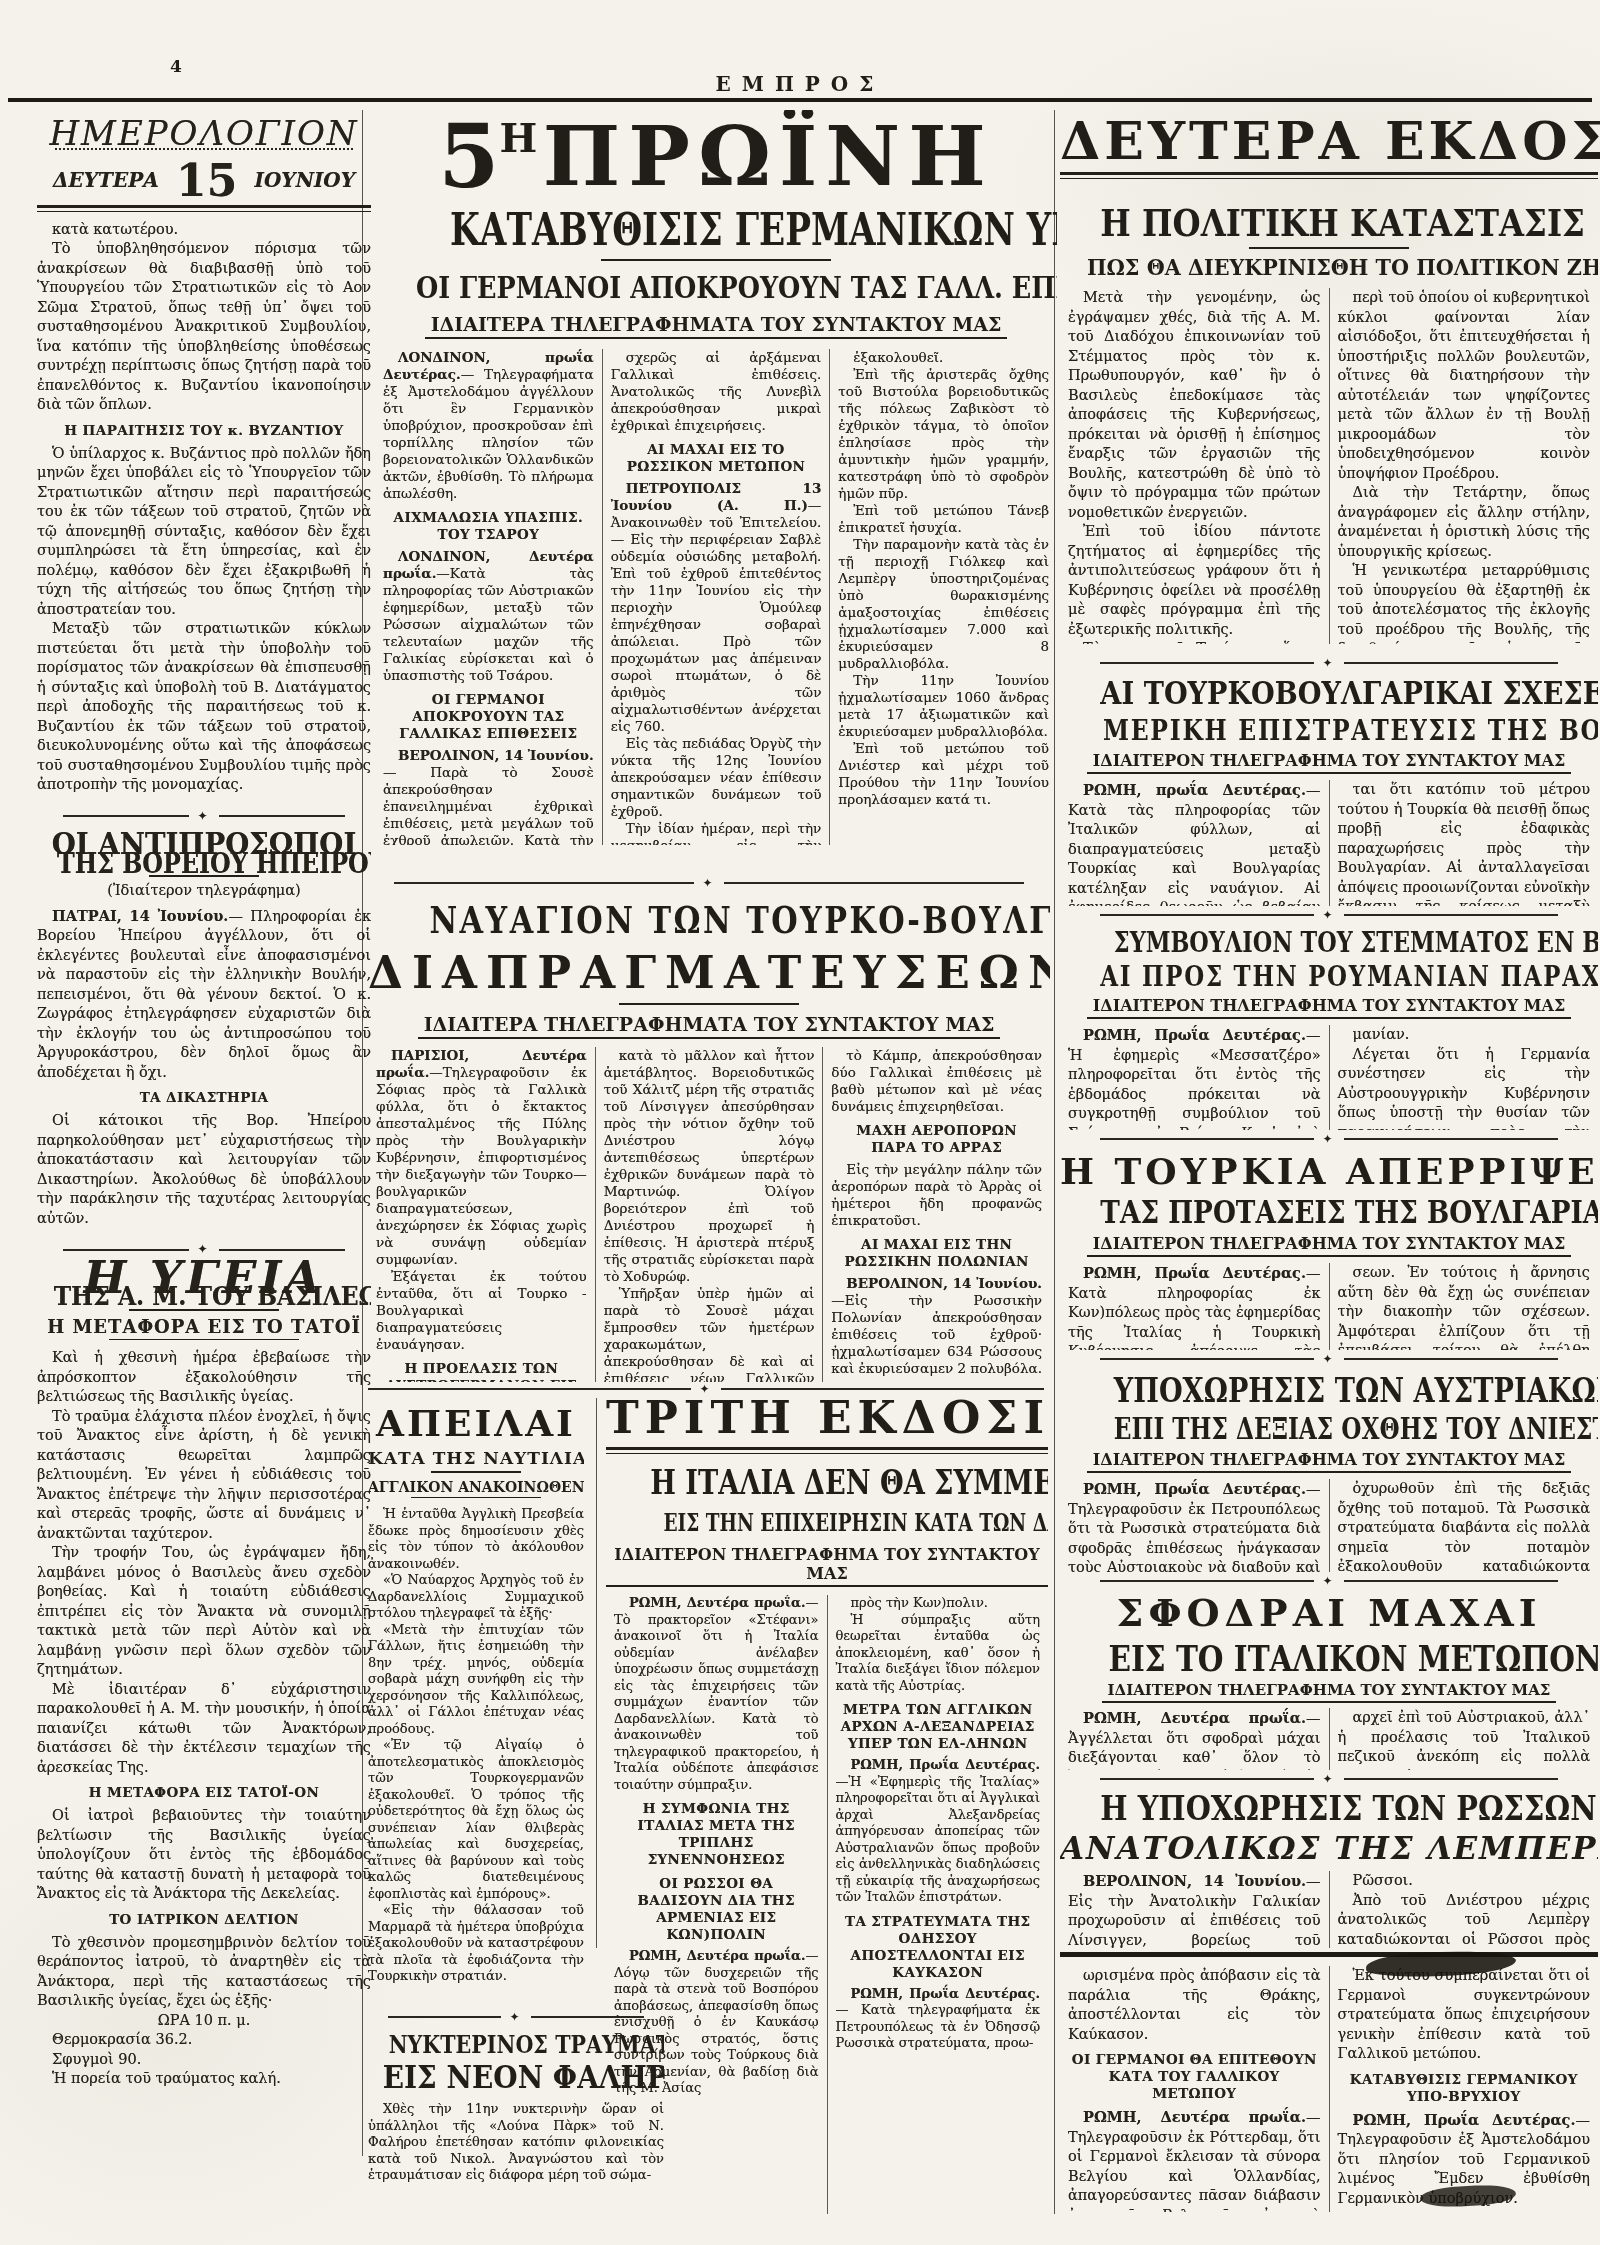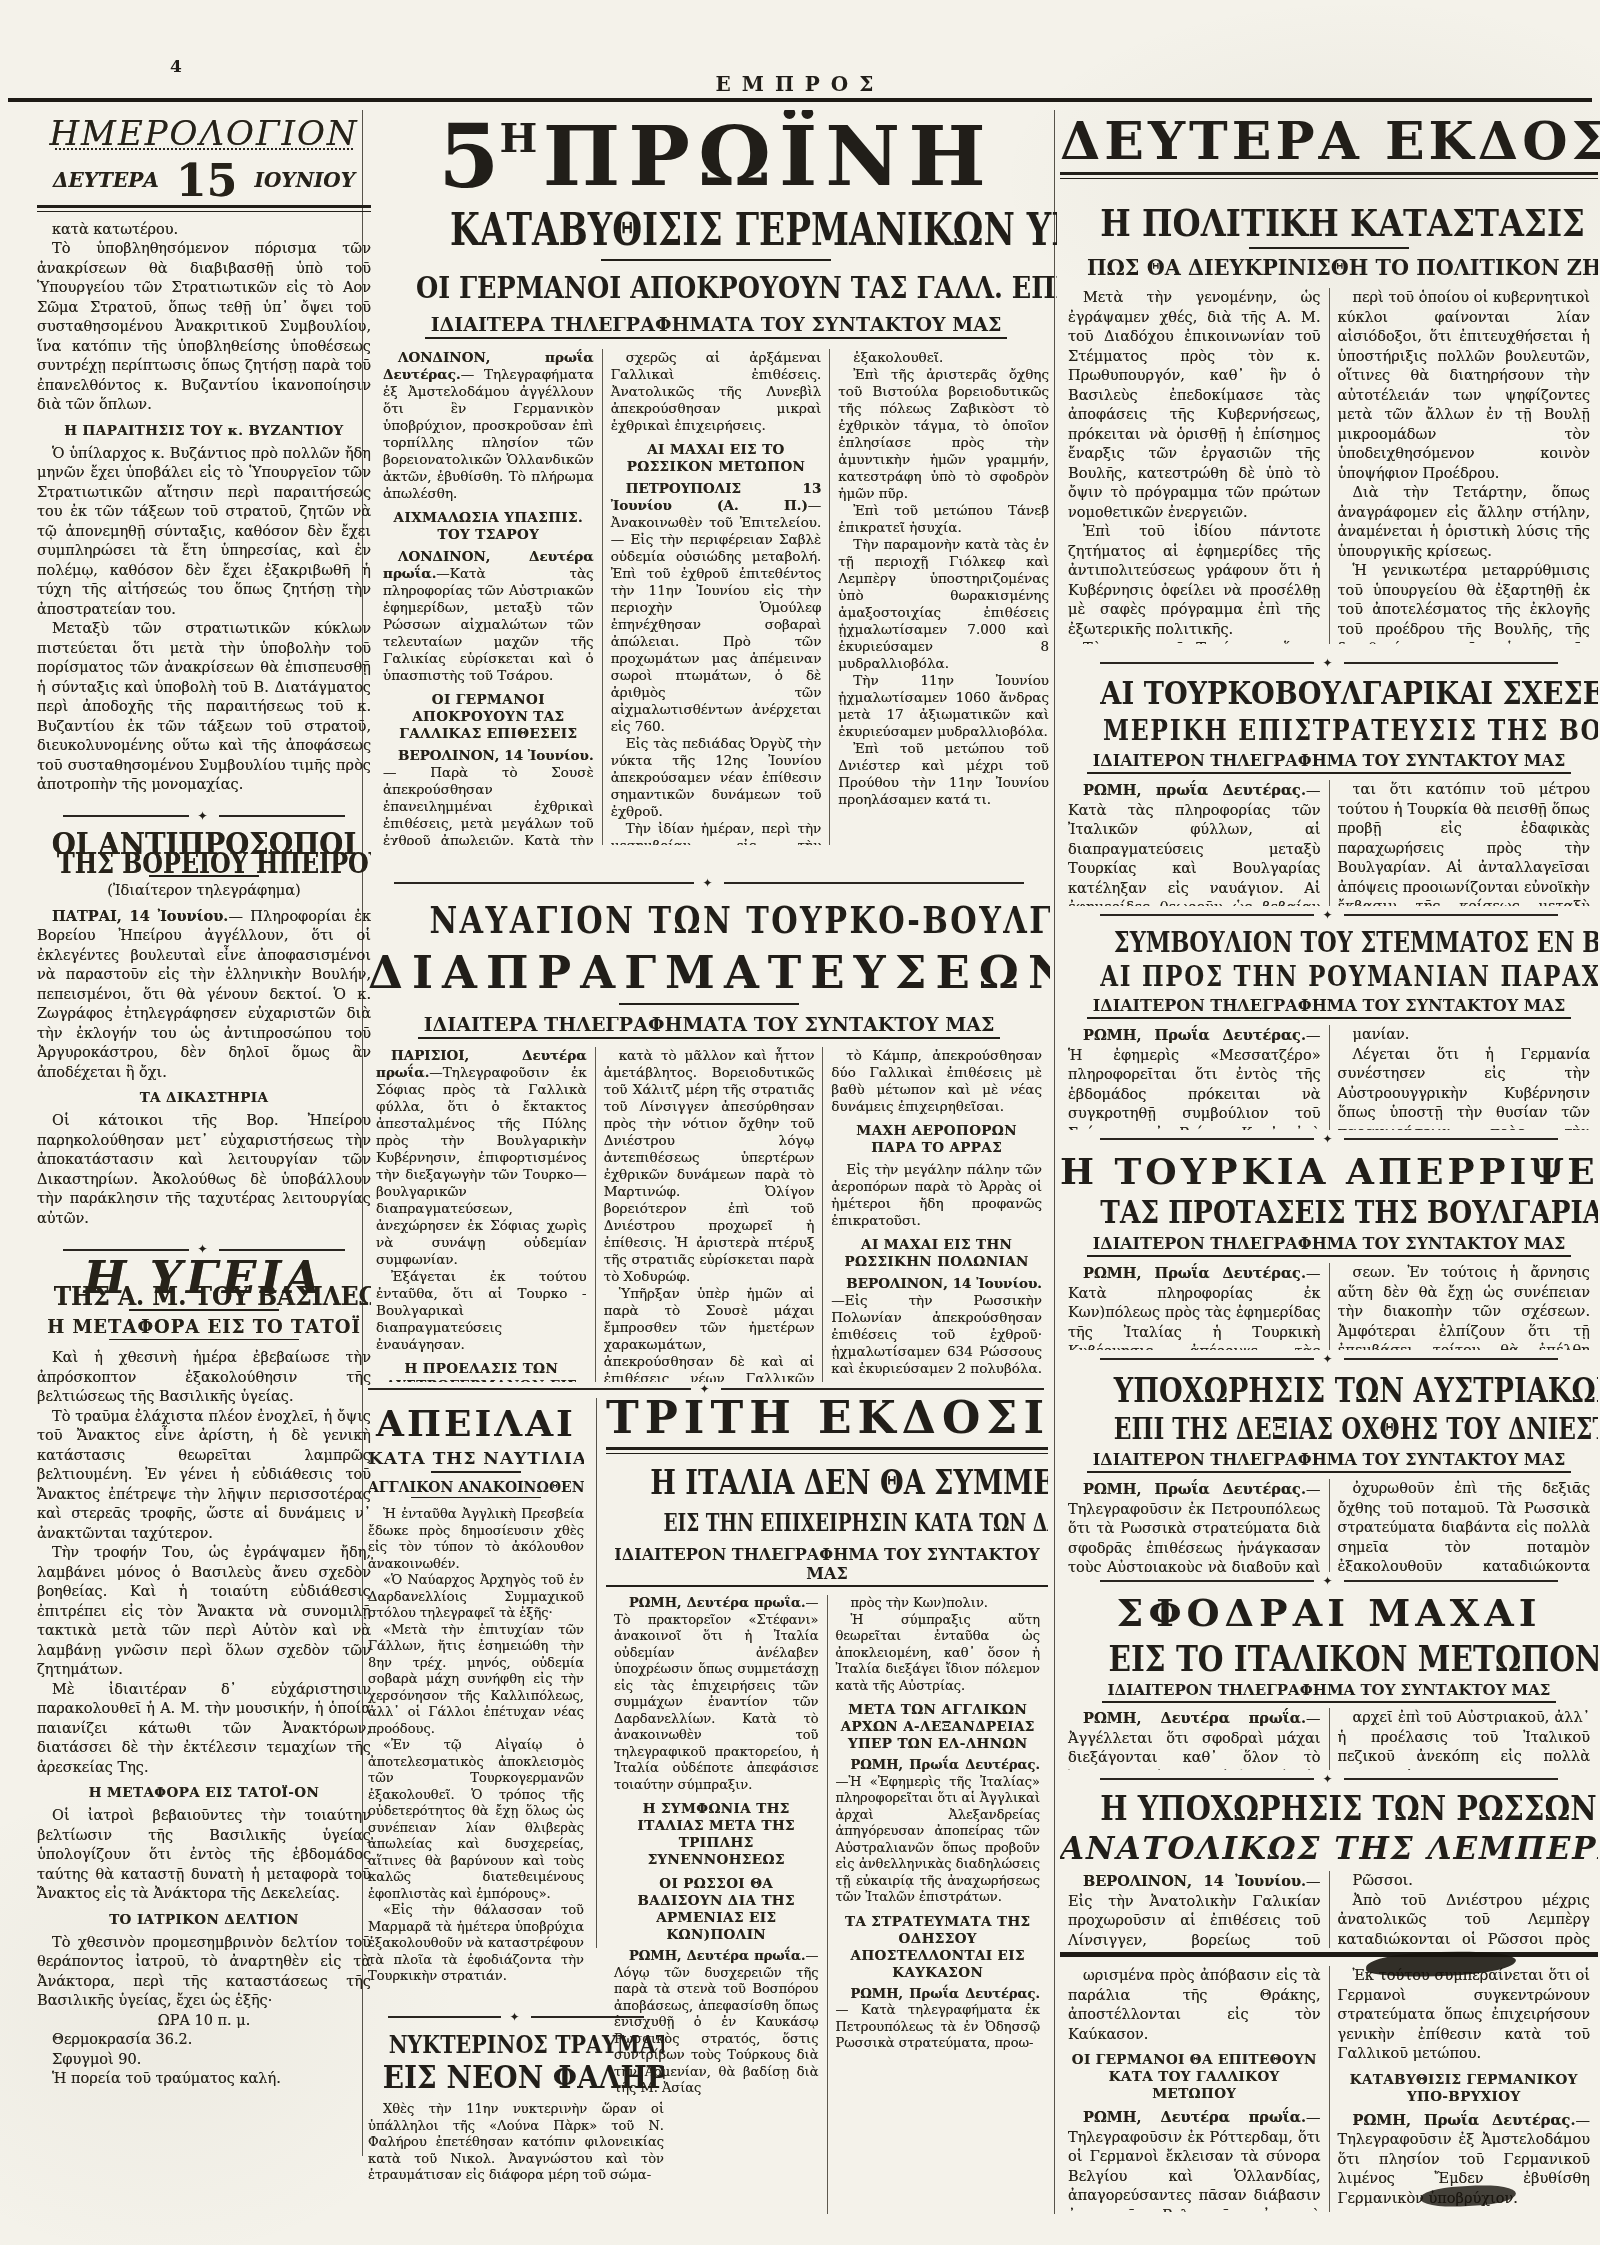--- a/index.html
+++ b/index.html
@@ -219,21 +219,21 @@
   <div class="fx bodytxt xsmall" style="margin-top:8px;height:640px;">
     <div>
         <p><b>ΡΩΜΗ, Δευτέρα πρωΐα.</b>— Τὸ πρακτορεῖον «Στέφανι» ἀνακοινοῖ ὅτι ἡ Ἰταλία οὐδεμίαν ἀνέλαβεν ὑποχρέωσιν ὅπως συμμετάσχῃ εἰς τὰς ἐπιχειρήσεις τῶν συμμάχων ἐναντίον τῶν Δαρδανελλίων. Κατὰ τὸ ἀνακοινωθὲν τοῦ τηλεγραφικοῦ πρακτορείου, ἡ Ἰταλία οὐδέποτε ἀπεφάσισε τοιαύτην σύμπραξιν.</p>
         <h4 class="sh">Η ΣΥΜΦΩΝΙΑ ΤΗΣ ΙΤΑΛΙΑΣ ΜΕΤΑ ΤΗΣ ΤΡΙΠΛΗΣ ΣΥΝΕΝΝΟΗΣΕΩΣ</h4>
         <h4 class="sh">ΟΙ ΡΩΣΣΟΙ ΘΑ ΒΑΔΙΣΟΥΝ ΔΙΑ ΤΗΣ ΑΡΜΕΝΙΑΣ ΕΙΣ ΚΩΝ)ΠΟΛΙΝ</h4>
         <p><b>ΡΩΜΗ, Δευτέρα πρωΐα.</b>— Λόγῳ τῶν δυσχερειῶν τῆς παρὰ τὰ στενὰ τοῦ Βοσπόρου ἀποβάσεως, ἀπεφασίσθη ὅπως ἐνισχυθῇ ὁ ἐν Καυκάσῳ Ρωσσικὸς στρατός, ὅστις συντρίβων τοὺς Τούρκους διὰ τὴν Ἀρμενίαν, θὰ βαδίσῃ διὰ τῆς Μ. Ἀσίας</p>
       </div>
     <div>
         <p>πρὸς τὴν Κων)πολιν.</p>
         <p>Ἡ σύμπραξις αὕτη θεωρεῖται ἐνταῦθα ὡς ἀποκλειομένη, καθ᾽ ὅσον ἡ Ἰταλία διεξάγει ἴδιον πόλεμον κατὰ τῆς Αὐστρίας.</p>
-        <h4 class="sh">ΜΕΤΑ ΤΩΝ ΑΓΓΛΙΚΩΝ ΑΡΧΩΝ Α-ΛΕΞΑΝΔΡΕΙΑΣ ΥΠΕΡ ΤΩΝ ΕΛ-ΛΗΝΩΝ</h4>
+        <h4 class="sh">ΜΕΤΡΑ ΤΩΝ ΑΓΓΛΙΚΩΝ ΑΡΧΩΝ Α-ΛΕΞΑΝΔΡΕΙΑΣ ΥΠΕΡ ΤΩΝ ΕΛ-ΛΗΝΩΝ</h4>
         <p><b>ΡΩΜΗ, Πρωΐα Δευτέρας.</b>—Ἡ «Ἐφημερὶς τῆς Ἰταλίας» πληροφορεῖται ὅτι αἱ Ἀγγλικαὶ ἀρχαὶ Ἀλεξανδρείας ἀπηγόρευσαν ἀποπείρας τῶν Αὐστραλιανῶν ὅπως προβοῦν εἰς ἀνθελληνικὰς διαδηλώσεις τῇ εὐκαιρίᾳ τῆς ἀναχωρήσεως τῶν Ἰταλῶν ἐπιστράτων.</p>
         <h4 class="sh">ΤΑ ΣΤΡΑΤΕΥΜΑΤΑ ΤΗΣ ΟΔΗΣΣΟΥ ΑΠΟΣΤΕΛΛΟΝΤΑΙ ΕΙΣ ΚΑΥΚΑΣΟΝ</h4>
         <p><b>ΡΩΜΗ, Πρωΐα Δευτέρας.</b>— Κατὰ τηλεγραφήματα ἐκ Πετρουπόλεως τὰ ἐν Ὀδησσῷ Ρωσσικὰ στρατεύματα, προω-</p>
       </div>
   </div>
 </div>
 
 <div class="abs" style="left:1060px;top:110px;width:538px;height:88px;">
   <h1 class="cond" style="font-size:52px;letter-spacing:4px;line-height:62px;">ΔΕΥΤΕΡΑ ΕΚΔΟΣΙΣ</h1>
   <div class="dbl"></div>

